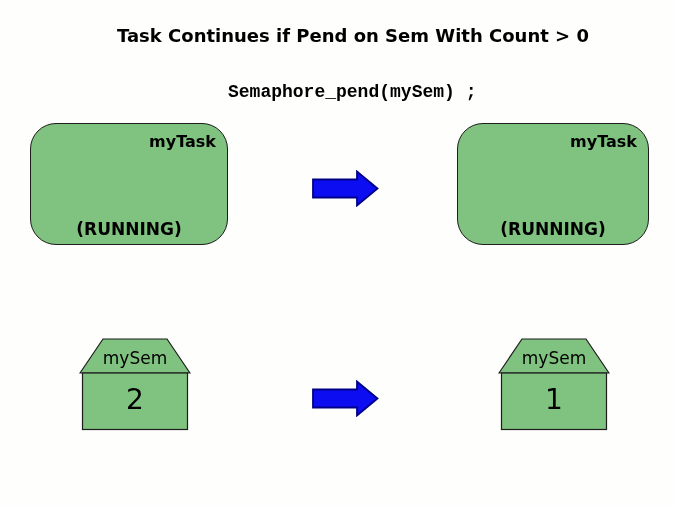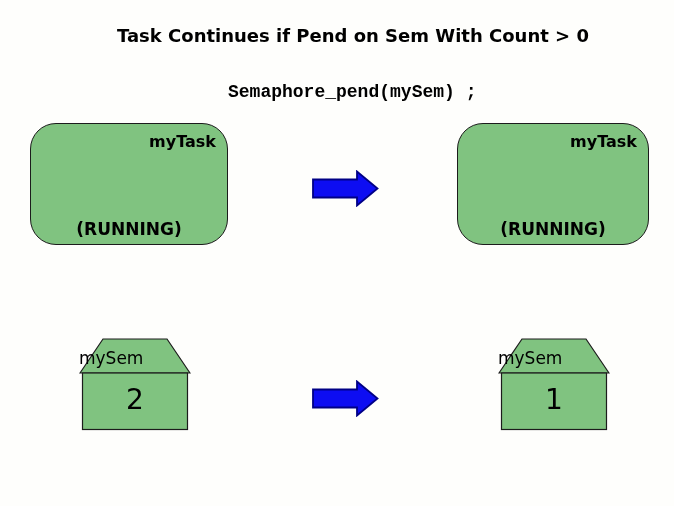--- a/index.html
+++ b/index.html
@@ -86,20 +86,21 @@
     position: absolute;
     top: 0; left: 0;
     width: 112px;
     height: 93px;
   }
   .sem-name {
     position: absolute;
     top: 10px;
     left: 0;
     width: 100%;
+    text-align: center;
     font-size: 17px;
     font-weight: normal;
     color: var(--text-color, #000000);
   }
   .sem-count {
     position: absolute;
     top: 45px;
     left: 0;
     width: 100%;
     text-align: center;

